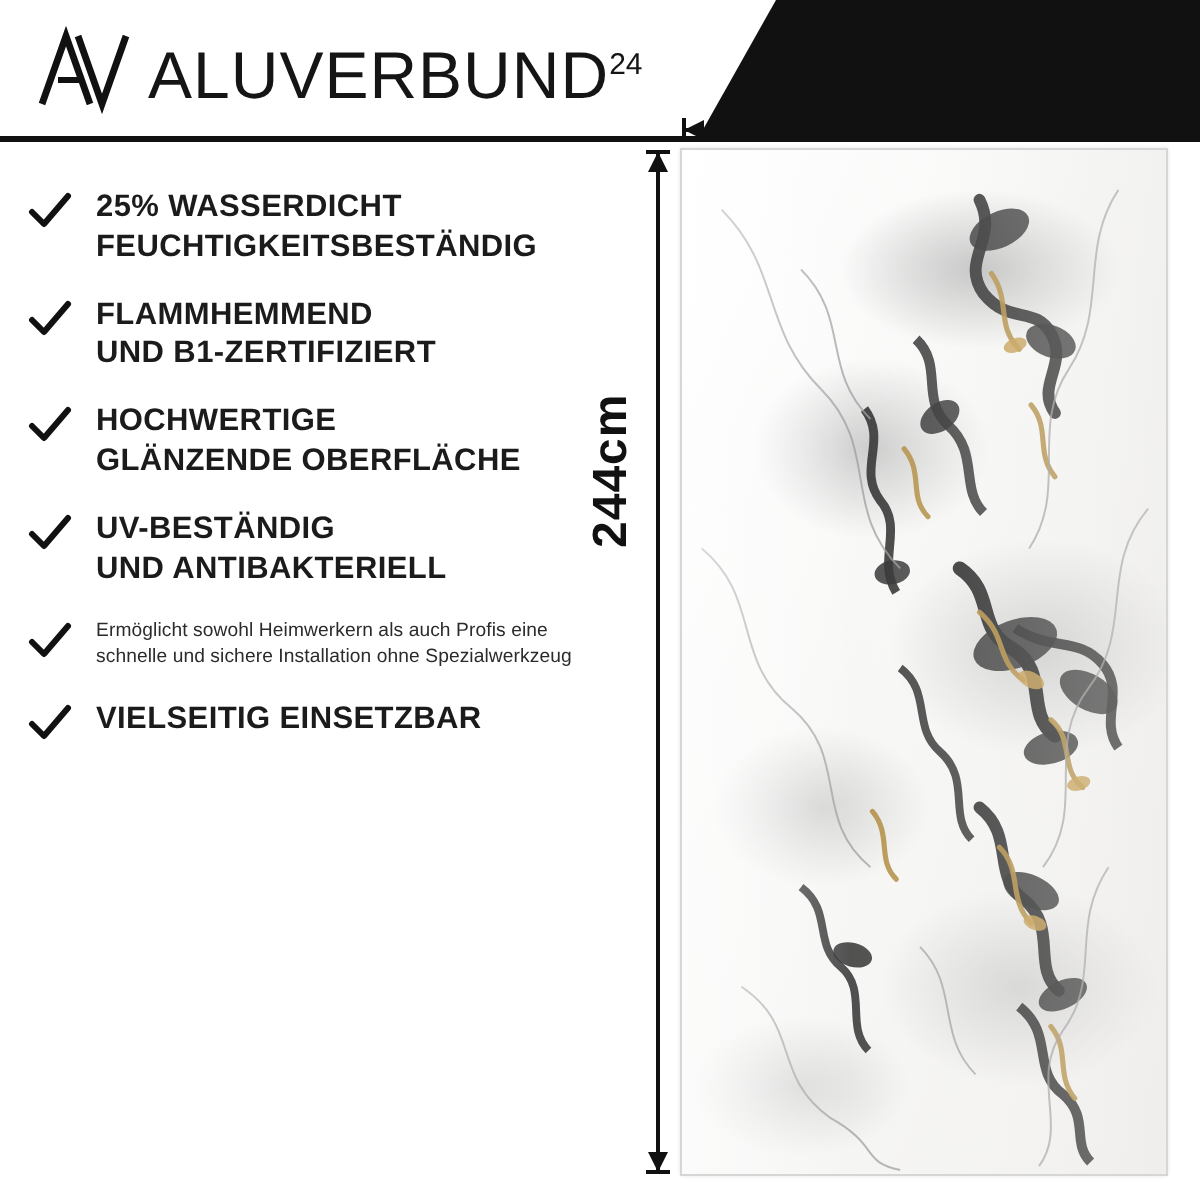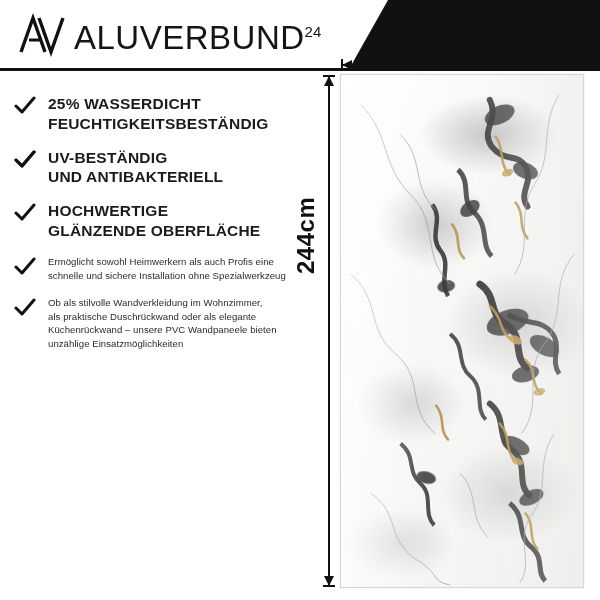--- a/index.html
+++ b/index.html
@@ -204,63 +204,62 @@
       <div class="feature-title" style="white-space:pre-line">25% WASSERDICHT
 FEUCHTIGKEITSBESTÄNDIG</div>
     </div>
 
     <div class="feature">
       <span class="check">
         <svg viewBox="0 0 22 20" xmlns="http://www.w3.org/2000/svg">
           <path d="M2 10 L8 16 L20 2" fill="none" stroke="#111" stroke-width="3" stroke-linecap="round" stroke-linejoin="round"></path>
         </svg>
       </span>
+      <div class="feature-title" style="white-space:pre-line">FLAMMHEMMEND
+UND B1-ZERTIFIZIERT</div>
+    </div>
+
+    <div class="feature">
+      <span class="check">
+        <svg viewBox="0 0 22 20" xmlns="http://www.w3.org/2000/svg">
+          <path d="M2 10 L8 16 L20 2" fill="none" stroke="#111" stroke-width="3" stroke-linecap="round" stroke-linejoin="round"></path>
+        </svg>
+      </span>
+      <div class="feature-title" style="white-space:pre-line">HOCHWERTIGE
+GLÄNZENDE OBERFLÄCHE</div>
     </div>
 
     <div class="feature">
       <span class="check">
         <svg viewBox="0 0 22 20" xmlns="http://www.w3.org/2000/svg">
           <path d="M2 10 L8 16 L20 2" fill="none" stroke="#111" stroke-width="3" stroke-linecap="round" stroke-linejoin="round"></path>
         </svg>
       </span>
       <div class="feature-title" style="white-space:pre-line">UV-BESTÄNDIG
 UND ANTIBAKTERIELL</div>
     </div>
 
-    <div class="feature">
-      <span class="check">
-        <svg viewBox="0 0 22 20" xmlns="http://www.w3.org/2000/svg">
-          <path d="M2 10 L8 16 L20 2" fill="none" stroke="#111" stroke-width="3" stroke-linecap="round" stroke-linejoin="round"></path>
-        </svg>
-      </span>
-      <div class="feature-title" style="white-space:pre-line">HOCHWERTIGE
-GLÄNZENDE OBERFLÄCHE</div>
-    </div>
-
 
     <div class="feature">
       <span class="check">
         <svg viewBox="0 0 22 20" xmlns="http://www.w3.org/2000/svg">
           <path d="M2 10 L8 16 L20 2" fill="none" stroke="#111" stroke-width="3" stroke-linecap="round" stroke-linejoin="round"></path>
         </svg>
       </span>
       <div class="feature-sub" style="white-space:pre-line">Ermöglicht sowohl Heimwerkern als auch Profis eine
 schnelle und sichere Installation ohne Spezialwerkzeug</div>
     </div>
 
     <div class="feature">
       <span class="check">
         <svg viewBox="0 0 22 20" xmlns="http://www.w3.org/2000/svg">
           <path d="M2 10 L8 16 L20 2" fill="none" stroke="#111" stroke-width="3" stroke-linecap="round" stroke-linejoin="round"></path>
         </svg>
       </span>
-      <div class="feature-sub" style="white-space:pre-line">Ob als stilvolle Wandverkleidung im Wohnzimmer,
-als praktische Duschrückwand oder als elegante
-Küchenrückwand – unsere PVC Wandpaneele bieten
-unzählige Einsatzmöglichkeiten</div>
+      <div class="feature-title" style="white-space:pre-line">VIELSEITIG EINSETZBAR</div>
     </div>
 
   </div>
 
   <div class="product-area">
 
     <span class="arrow-h">
       <svg width="244" height="14" viewBox="0 0 244 14" xmlns="http://www.w3.org/2000/svg">
         <line x1="2" y1="7" x2="242" y2="7" stroke="#111" stroke-width="2"></line>
         <polygon points="2,7 12,2 12,12" fill="#111"></polygon>

